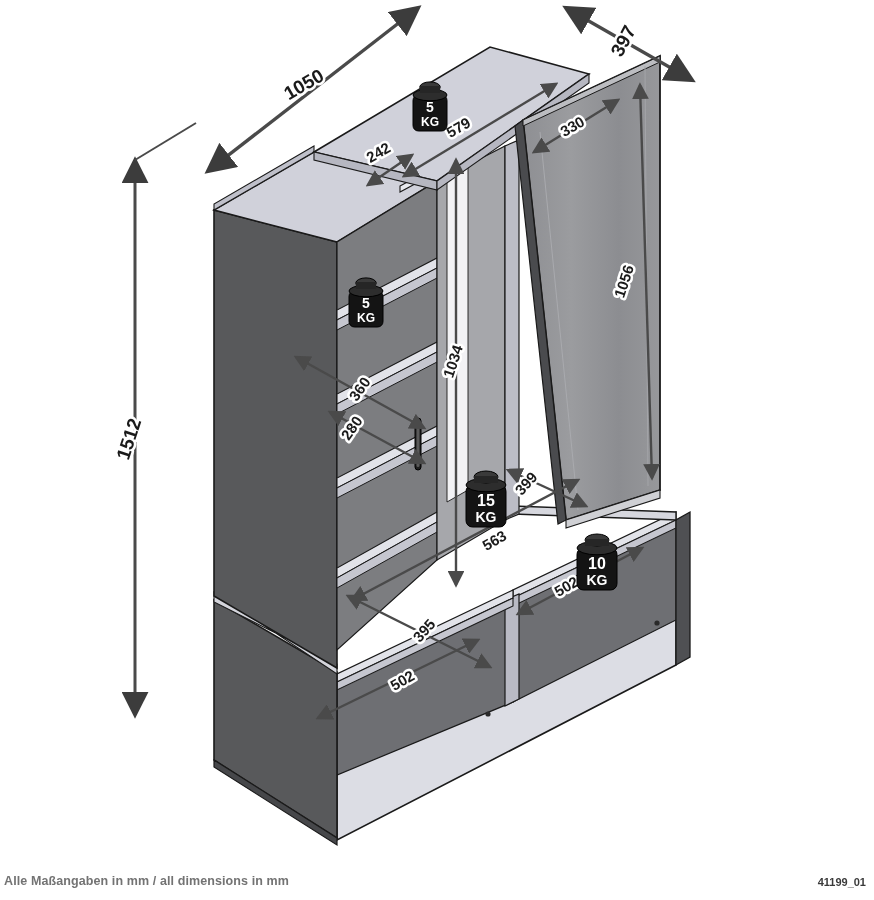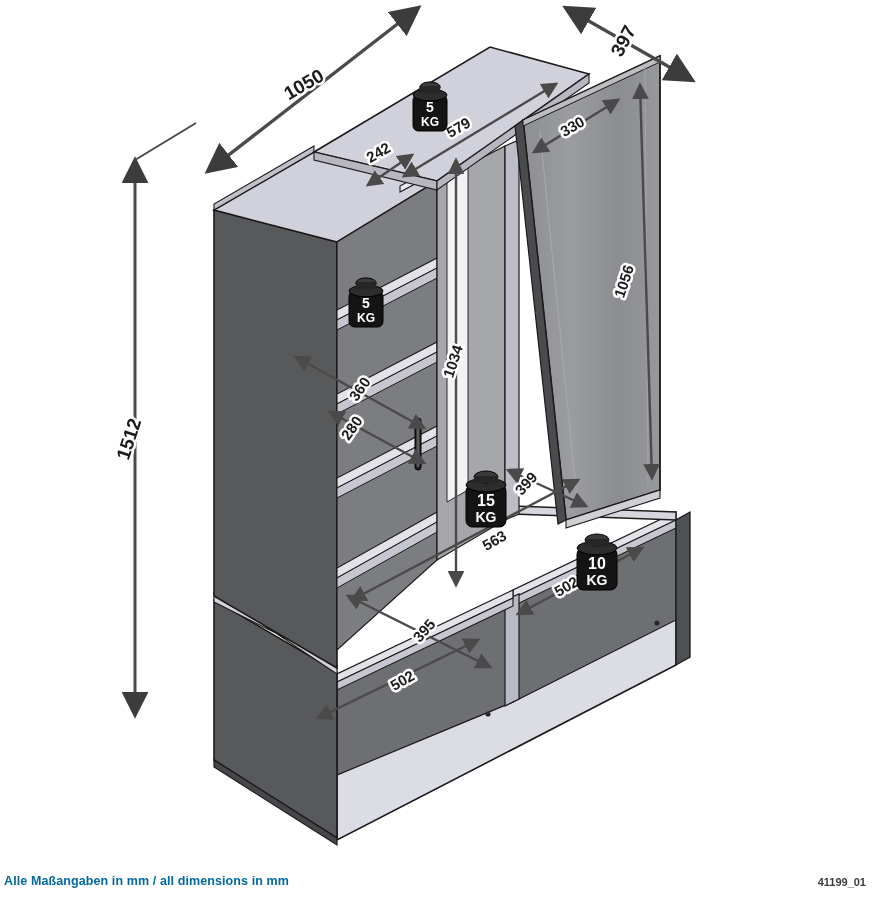--- a/index.html
+++ b/index.html
@@ -24,21 +24,21 @@
     width: 874px;
     height: 900px;
   }
 
   .caption-left {
     position: absolute;
     left: 4px;
     top: 874px;
     font-size: 12.5px;
     font-weight: bold;
-    color: #0369a1;
+    color: #737373;
     letter-spacing: 0.1px;
     white-space: nowrap;
   }
   .caption-right {
     position: absolute;
     right: 8px;
     top: 876px;
     font-size: 11px;
     font-weight: bold;
     color: #3a3a3a;

